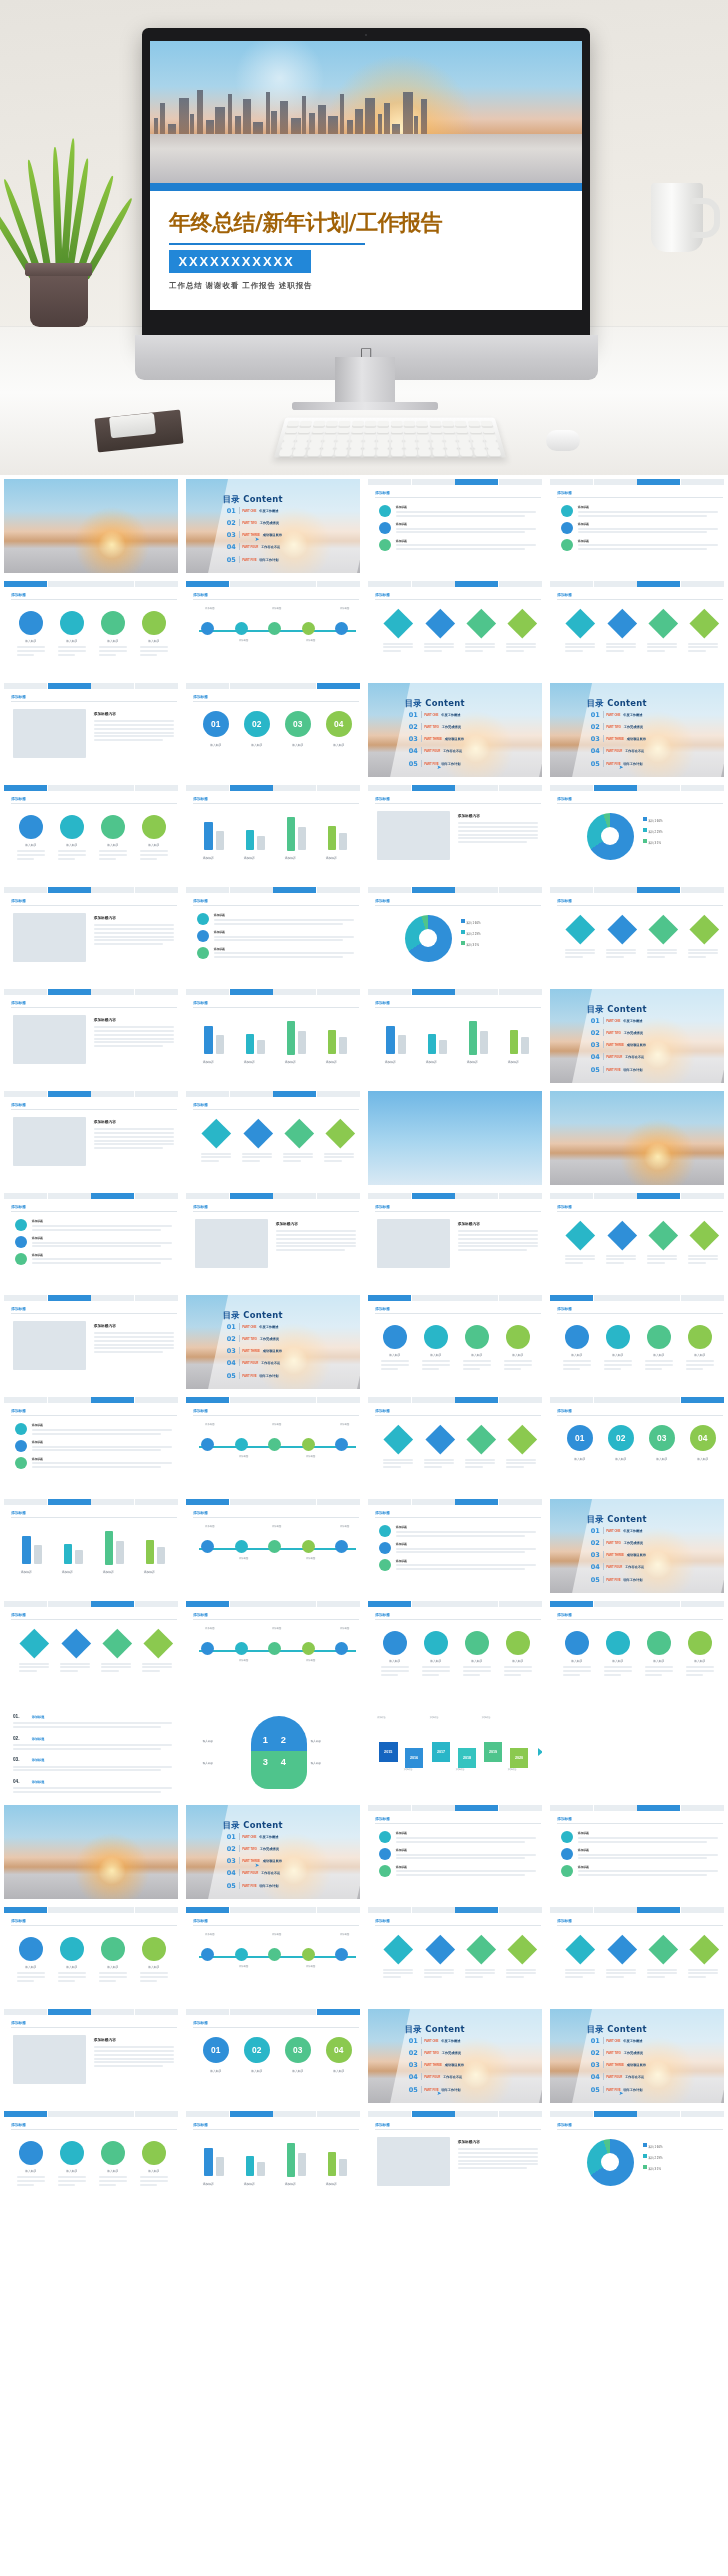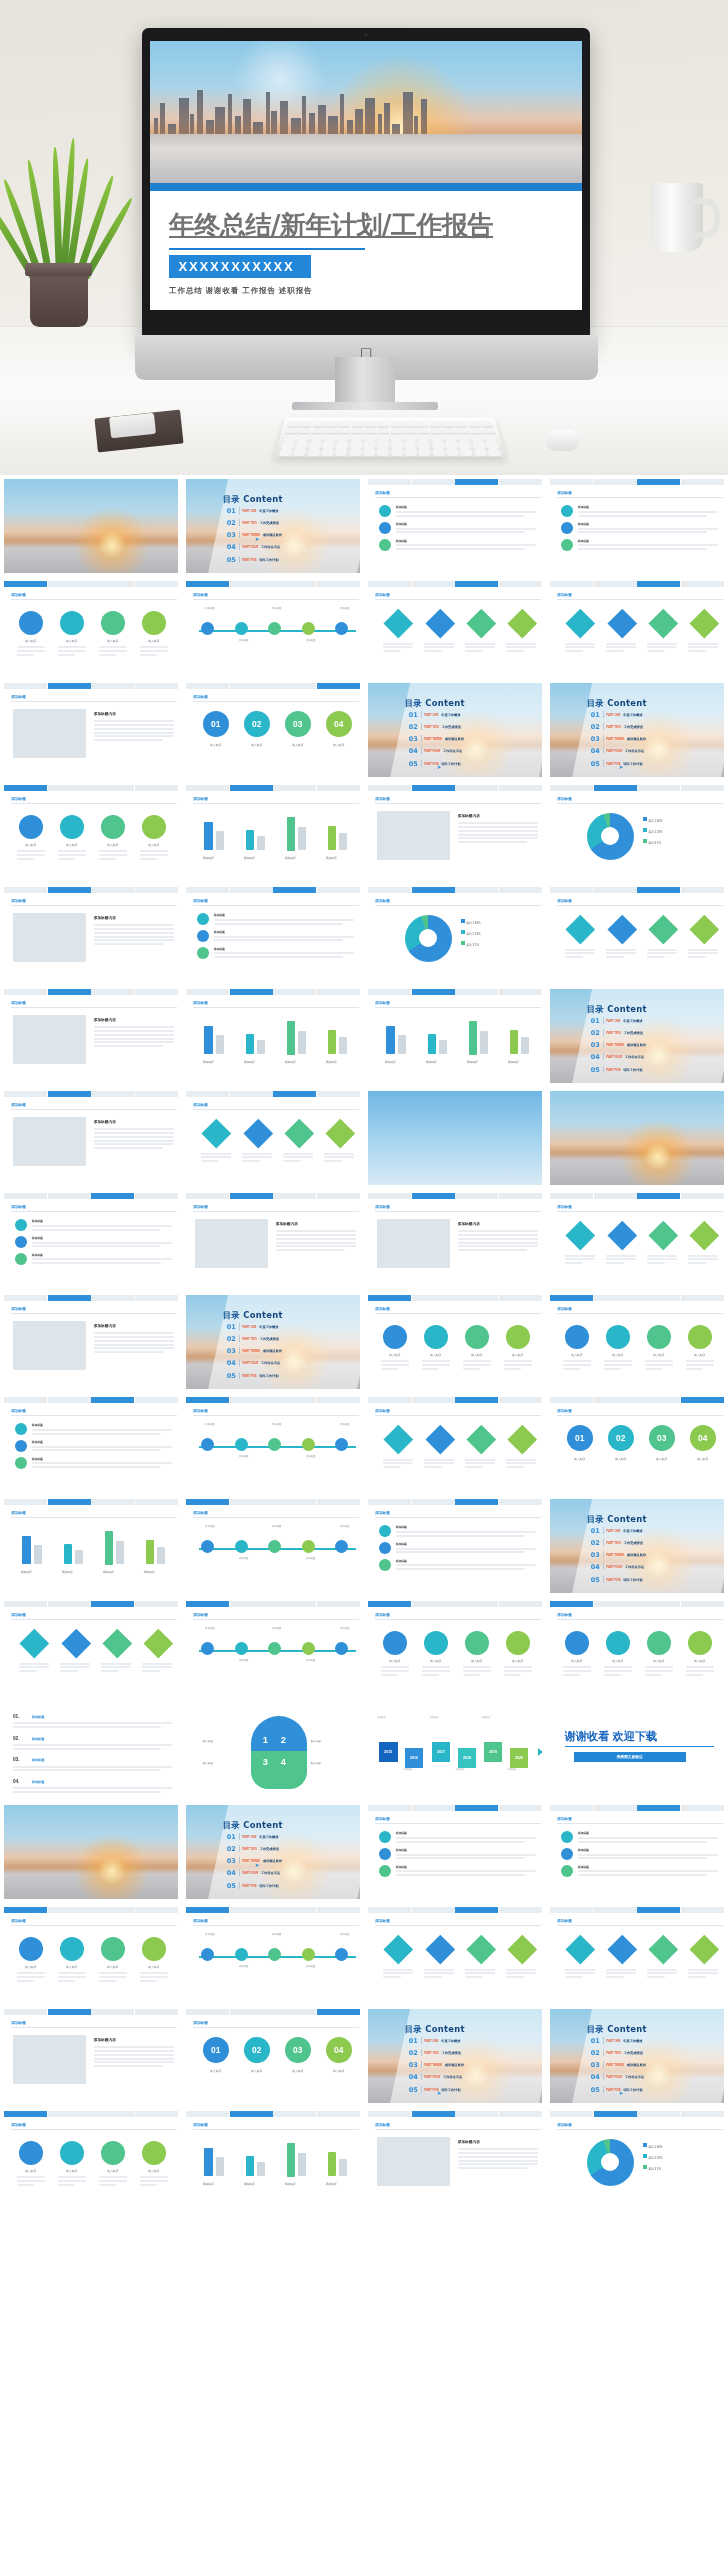--- a/index.html
+++ b/index.html
@@ -41,22 +41,22 @@
       radial-gradient(circle at 30% 26%, rgba(255,255,255,.55) 0%, rgba(255,255,255,0) 14%),
       linear-gradient(180deg,#8cc8e8 0%,#a9d4ea 32%,#e6c8b4 55%,#d9a77e 66%,#cfcfd2 72%,#b9b9bd 100%);
     overflow:hidden; }
   .skyline { position:absolute; left:0; top:49px; width:100%; height:45px; }
   .skyline i { position:absolute; bottom:0; background:linear-gradient(180deg,#5b6270,#8a6d5c);
     opacity:.85; }
   .water { position:absolute; left:0; top:93px; width:100%; height:49px;
     background:linear-gradient(180deg,#c9c3c0 0%,#dedbd8 30%,#bdbcc0 100%); }
   .slide-bluebar { position:absolute; left:0; top:142px; width:100%; height:8.4px; background:#1f7fd0; }
   .slide-body { position:absolute; left:0; top:150px; width:100%; bottom:0; background:#fff; padding:17px 18.7px; }
-  .slide-title { color:#737373; font-size:26px; font-weight:bold; letter-spacing:-0.5px;
-    font-family:"DejaVu Sans", sans-serif;text-decoration:underline; }
+  .slide-title { color:#a16207; font-size:22px; font-weight:bold; letter-spacing:-0.5px;
+    font-family:"DejaVu Sans", sans-serif; }
   .slide-rule { width:196px; height:1.9px; background:#1f7fd0; margin:4.7px 0 5.6px; }
   .slide-sub { display:inline-block; background:#2287d8; color:#fff; font-weight:bold;
     font-size:13px; letter-spacing:1.9px; padding:3.7px 9.3px; min-width:142px; }
   .slide-meta { margin-top:8.4px; color:#555; font-size:7.5px; letter-spacing:0.9px; font-weight:bold; }
   
   .plant { position:absolute; left:9.3px; top:140px; width:103px; height:187px; }
   .pot { position:absolute; left:20.6px; bottom:0; width:58px; height:58px;
     background:linear-gradient(180deg,#6d5a57,#4e3f3d); border-radius:2.8px 2.8px 9.3px 9.3px; }
   .pot:before{content:"";position:absolute;left:-4.7px;top:-5.6px;width:67px;height:13px;
     background:linear-gradient(180deg,#7b6764,#5a4a47);border-radius:2.8px;}
@@ -1527,27 +1527,20 @@
           <div style="position:absolute;left:62px;top:13px;width:24px;font-size:2.2px;color:#9aa3ab">添加标题</div>
           <div style="position:absolute;left:90px;top:45px;width:18.7px;height:20.6px;background:#35c4c0;color:#fff;font-size:3.7px;font-weight:bold;text-align:center;line-height:20.6px">2018</div>
           <div style="position:absolute;left:88px;top:65px;width:24px;font-size:2.2px;color:#9aa3ab">添加标题</div>
           <div style="position:absolute;left:116px;top:39px;width:18.7px;height:20.6px;background:#4fc48c;color:#fff;font-size:3.7px;font-weight:bold;text-align:center;line-height:20.6px">2019</div>
           <div style="position:absolute;left:114px;top:13px;width:24px;font-size:2.2px;color:#9aa3ab">添加标题</div>
           <div style="position:absolute;left:142px;top:45px;width:18.7px;height:20.6px;background:#8bc94f;color:#fff;font-size:3.7px;font-weight:bold;text-align:center;line-height:20.6px">2020</div>
           <div style="position:absolute;left:140px;top:65px;width:24px;font-size:2.2px;color:#9aa3ab">添加标题</div>
           <div class="arrowR" style="left:170px;top:45px;border-left-color:#29b6c8"></div>
         </div>
       </div>
-      <div class="cell">
-        <div class="sl" style="background:#fff">
-          <div class="end-ttl">谢谢收看 欢迎下载</div>
-          <div class="end-rule"></div>
-          <div class="end-box">亮亮图文旗舰店</div>
-        </div>
-      </div>
     </div>
     <div class="row">
       <div class="cell">
         <div class="sl city"></div>
       </div>
       <div class="cell">
         <div class="sl city">
           <div style="position:absolute;left:32px;top:0;width:149px;height:100%;background:rgba(255,255,255,.55);transform:skewX(-12deg)"></div>
           <div class="toc-hd">目录 <span style="color:#12467f">Content</span></div>
           <div class="toc-row" style="top:28px">

